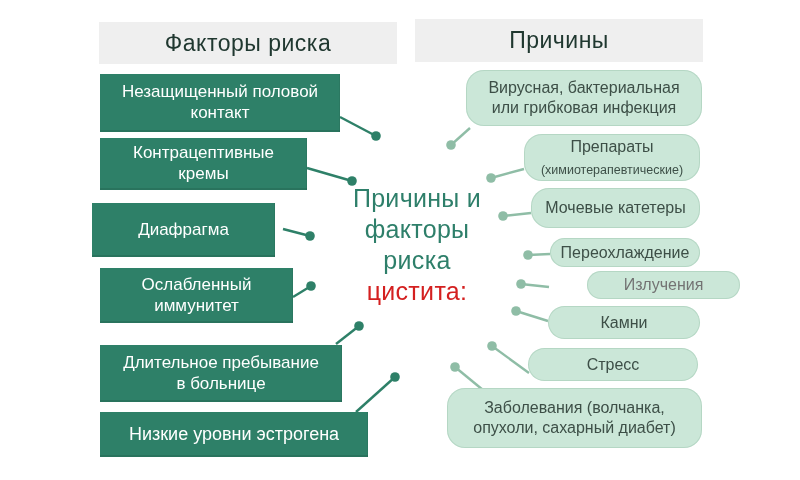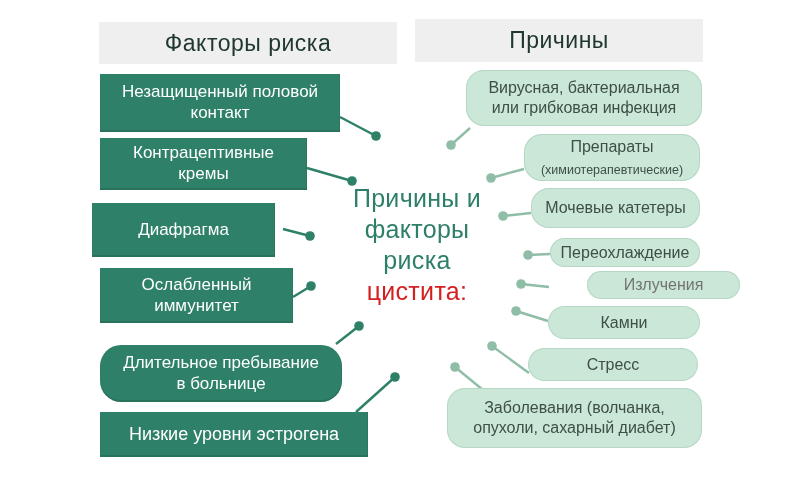--- a/index.html
+++ b/index.html
@@ -77,21 +77,21 @@
   </div>
 
   <div id="left-col">
       <div class="box dark" style="left: 100px; top: 74px; width: 240px; height: 58px; background: rgb(46, 128, 104);"><span>Незащищенный половой
 контакт</span></div>
       <div class="box dark" style="left: 100px; top: 138px; width: 207px; height: 52px; background: rgb(46, 128, 104);"><span>Контрацептивные
 кремы</span></div>
       <div class="box dark" style="left: 92px; top: 203px; width: 183px; height: 54px; background: rgb(46, 128, 104);"><span>Диафрагма</span></div>
       <div class="box dark" style="left: 100px; top: 268px; width: 193px; height: 55px; background: rgb(46, 128, 104);"><span>Ослабленный
 иммунитет</span></div>
-      <div class="box dark" style="left: 100px; top: 345px; width: 242px; height: 57px; background: rgb(46, 128, 104); border-radius: 21px;"><span>Длительное пребывание
+      <div class="box dark" style="left: 100px; top: 345px; width: 242px; height: 57px; background: rgb(46, 128, 104);"><span>Длительное пребывание
 в больнице</span></div>
       <div class="box dark" style="left: 100px; top: 412px; width: 268px; height: 45px; background: rgb(46, 128, 104);"><span style="font-size: 18px;">Низкие уровни эстрогена</span></div>
     </div>
   <div id="right-col">
       <div class="box light" style="left: 466px; top: 70px; width: 236px; height: 56px; background: rgb(203, 231, 216); color: rgb(61, 79, 71);"><span>Вирусная, бактериальная
 или грибковая инфекция</span></div>
       <div class="box light" style="left: 524px; top: 134px; width: 176px; height: 47px; background: rgb(203, 231, 216); color: rgb(61, 79, 71);"><span>Препараты</span><span class="sub">(химиотерапевтические)</span></div>
       <div class="box light" style="left: 531px; top: 188px; width: 169px; height: 40px; background: rgb(203, 231, 216); color: rgb(61, 79, 71);"><span>Мочевые катетеры</span></div>
       <div class="box light" style="left: 550px; top: 238px; width: 150px; height: 29px; background: rgb(203, 231, 216); color: rgb(61, 79, 71);"><span>Переохлаждение</span></div>
       <div class="box light" style="left: 549px; top: 271px; width: 153px; height: 28px; background: rgb(203, 231, 216); color: #737373; margin-left: 38px;"><span>Излучения</span></div>

